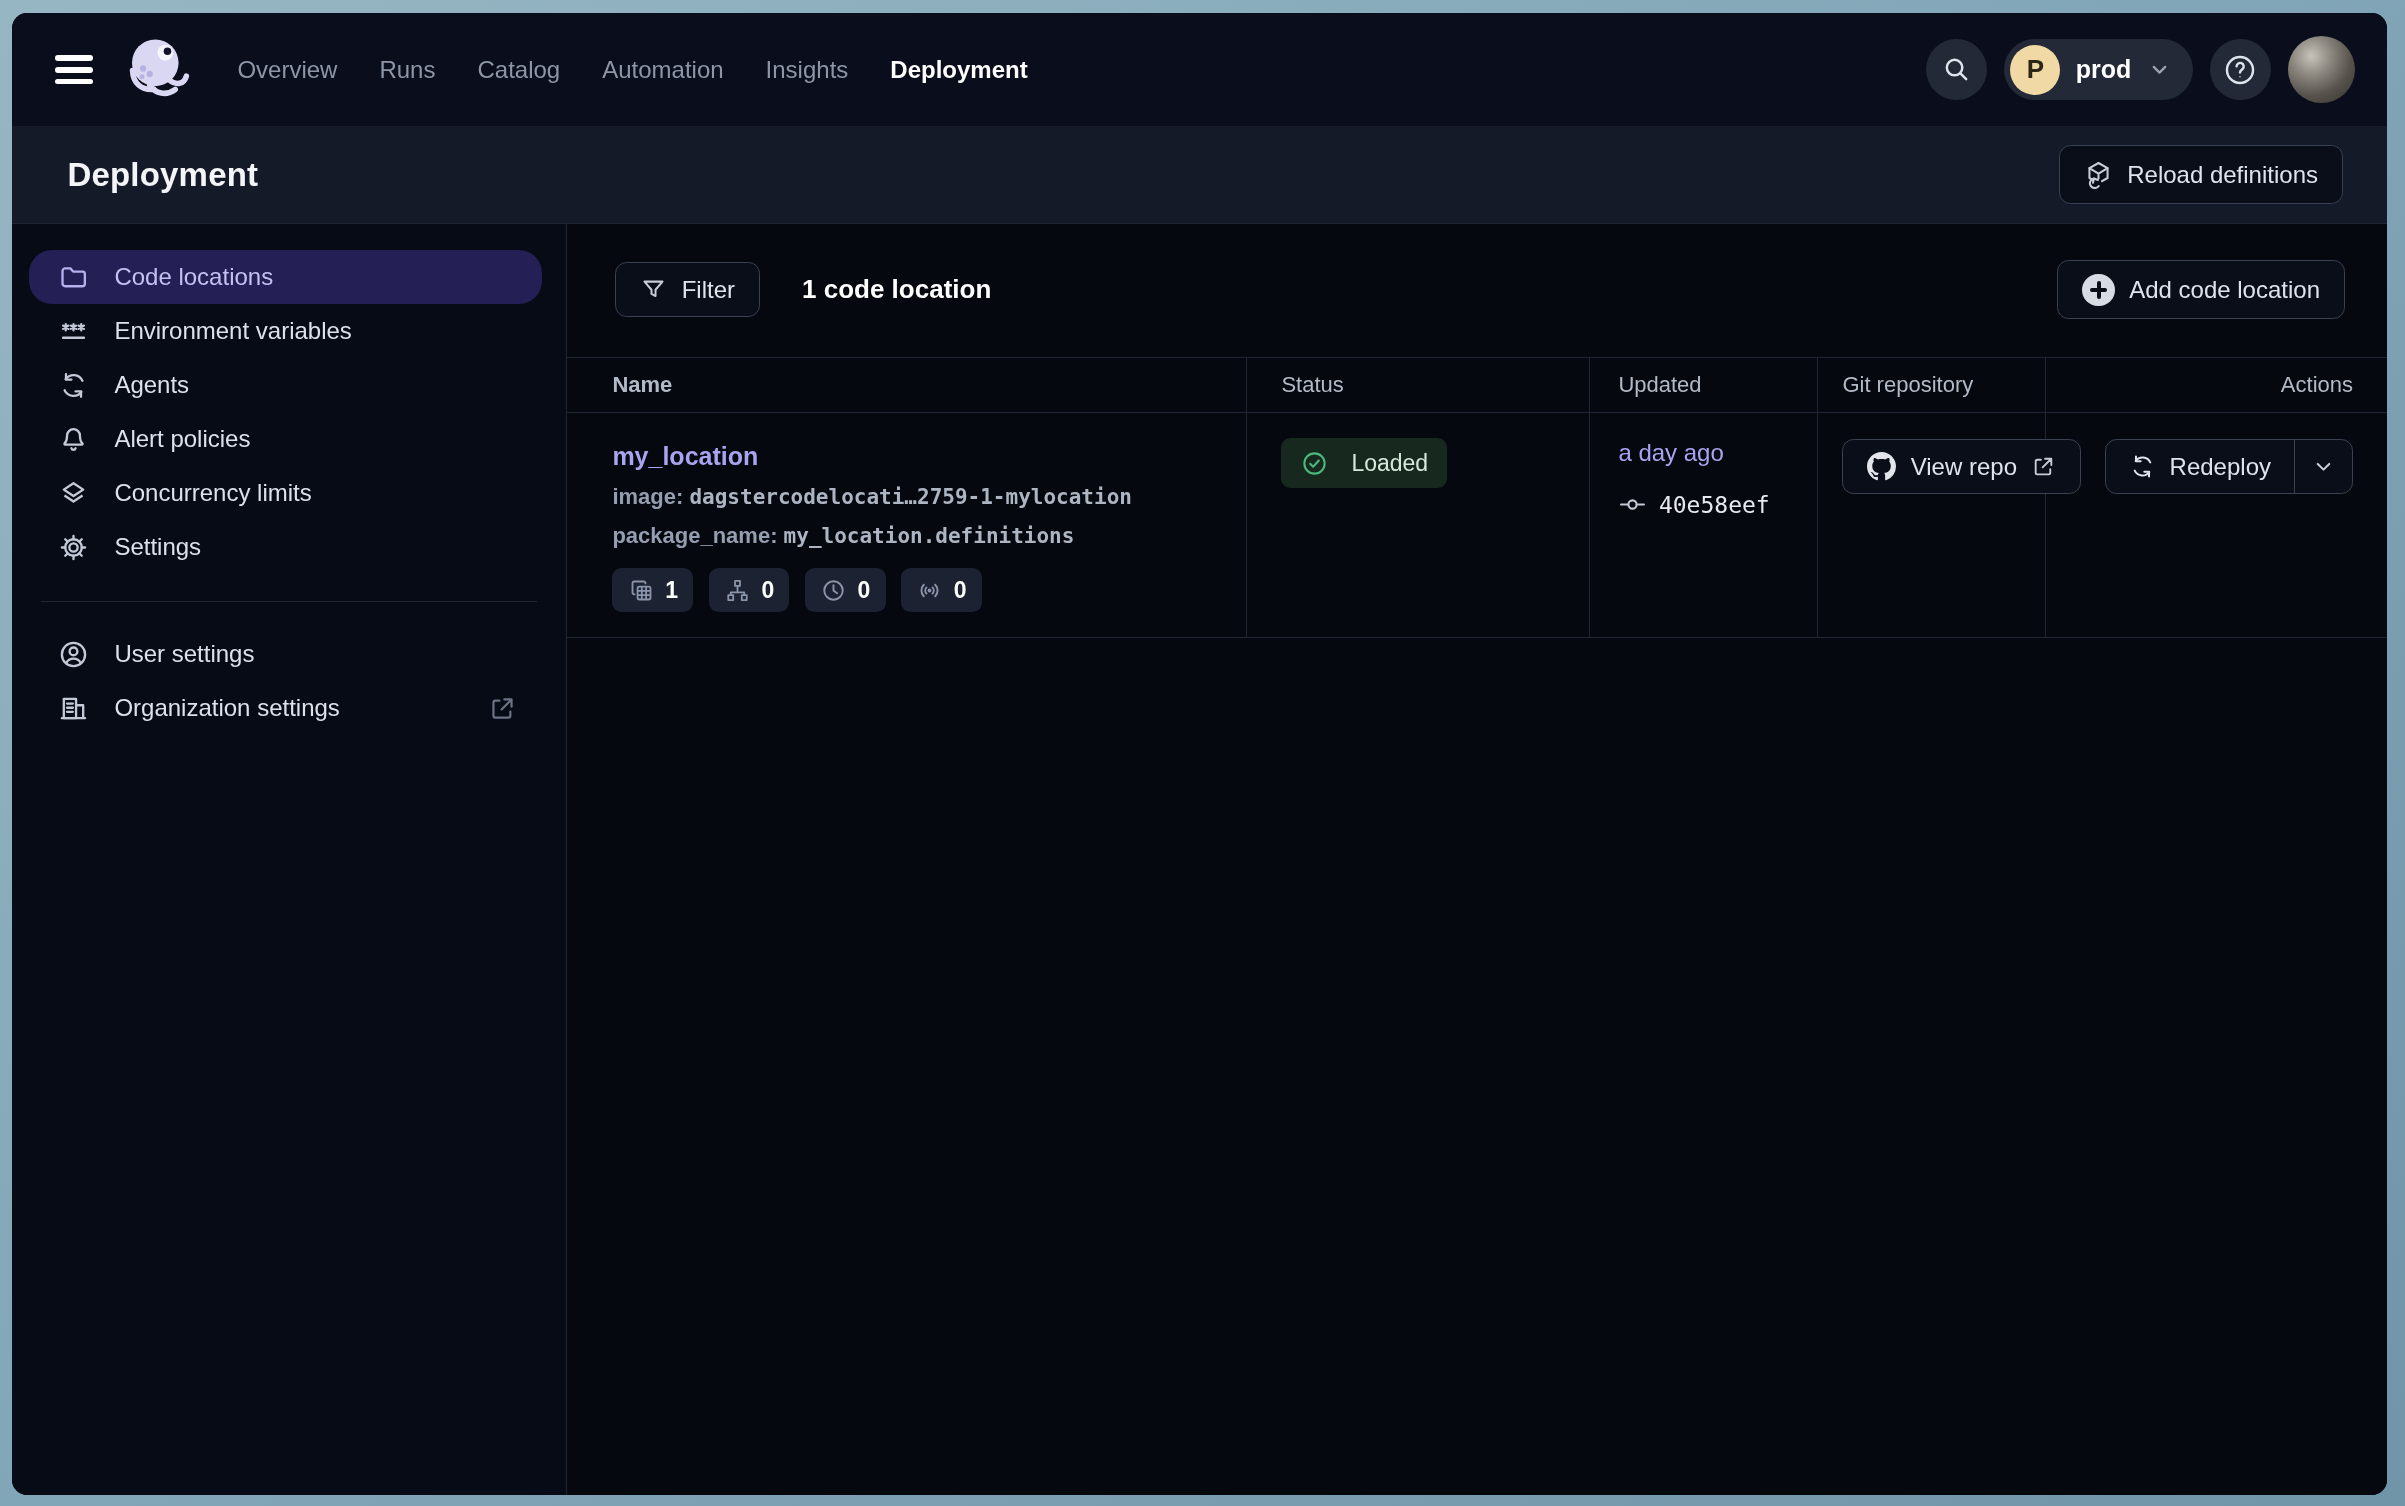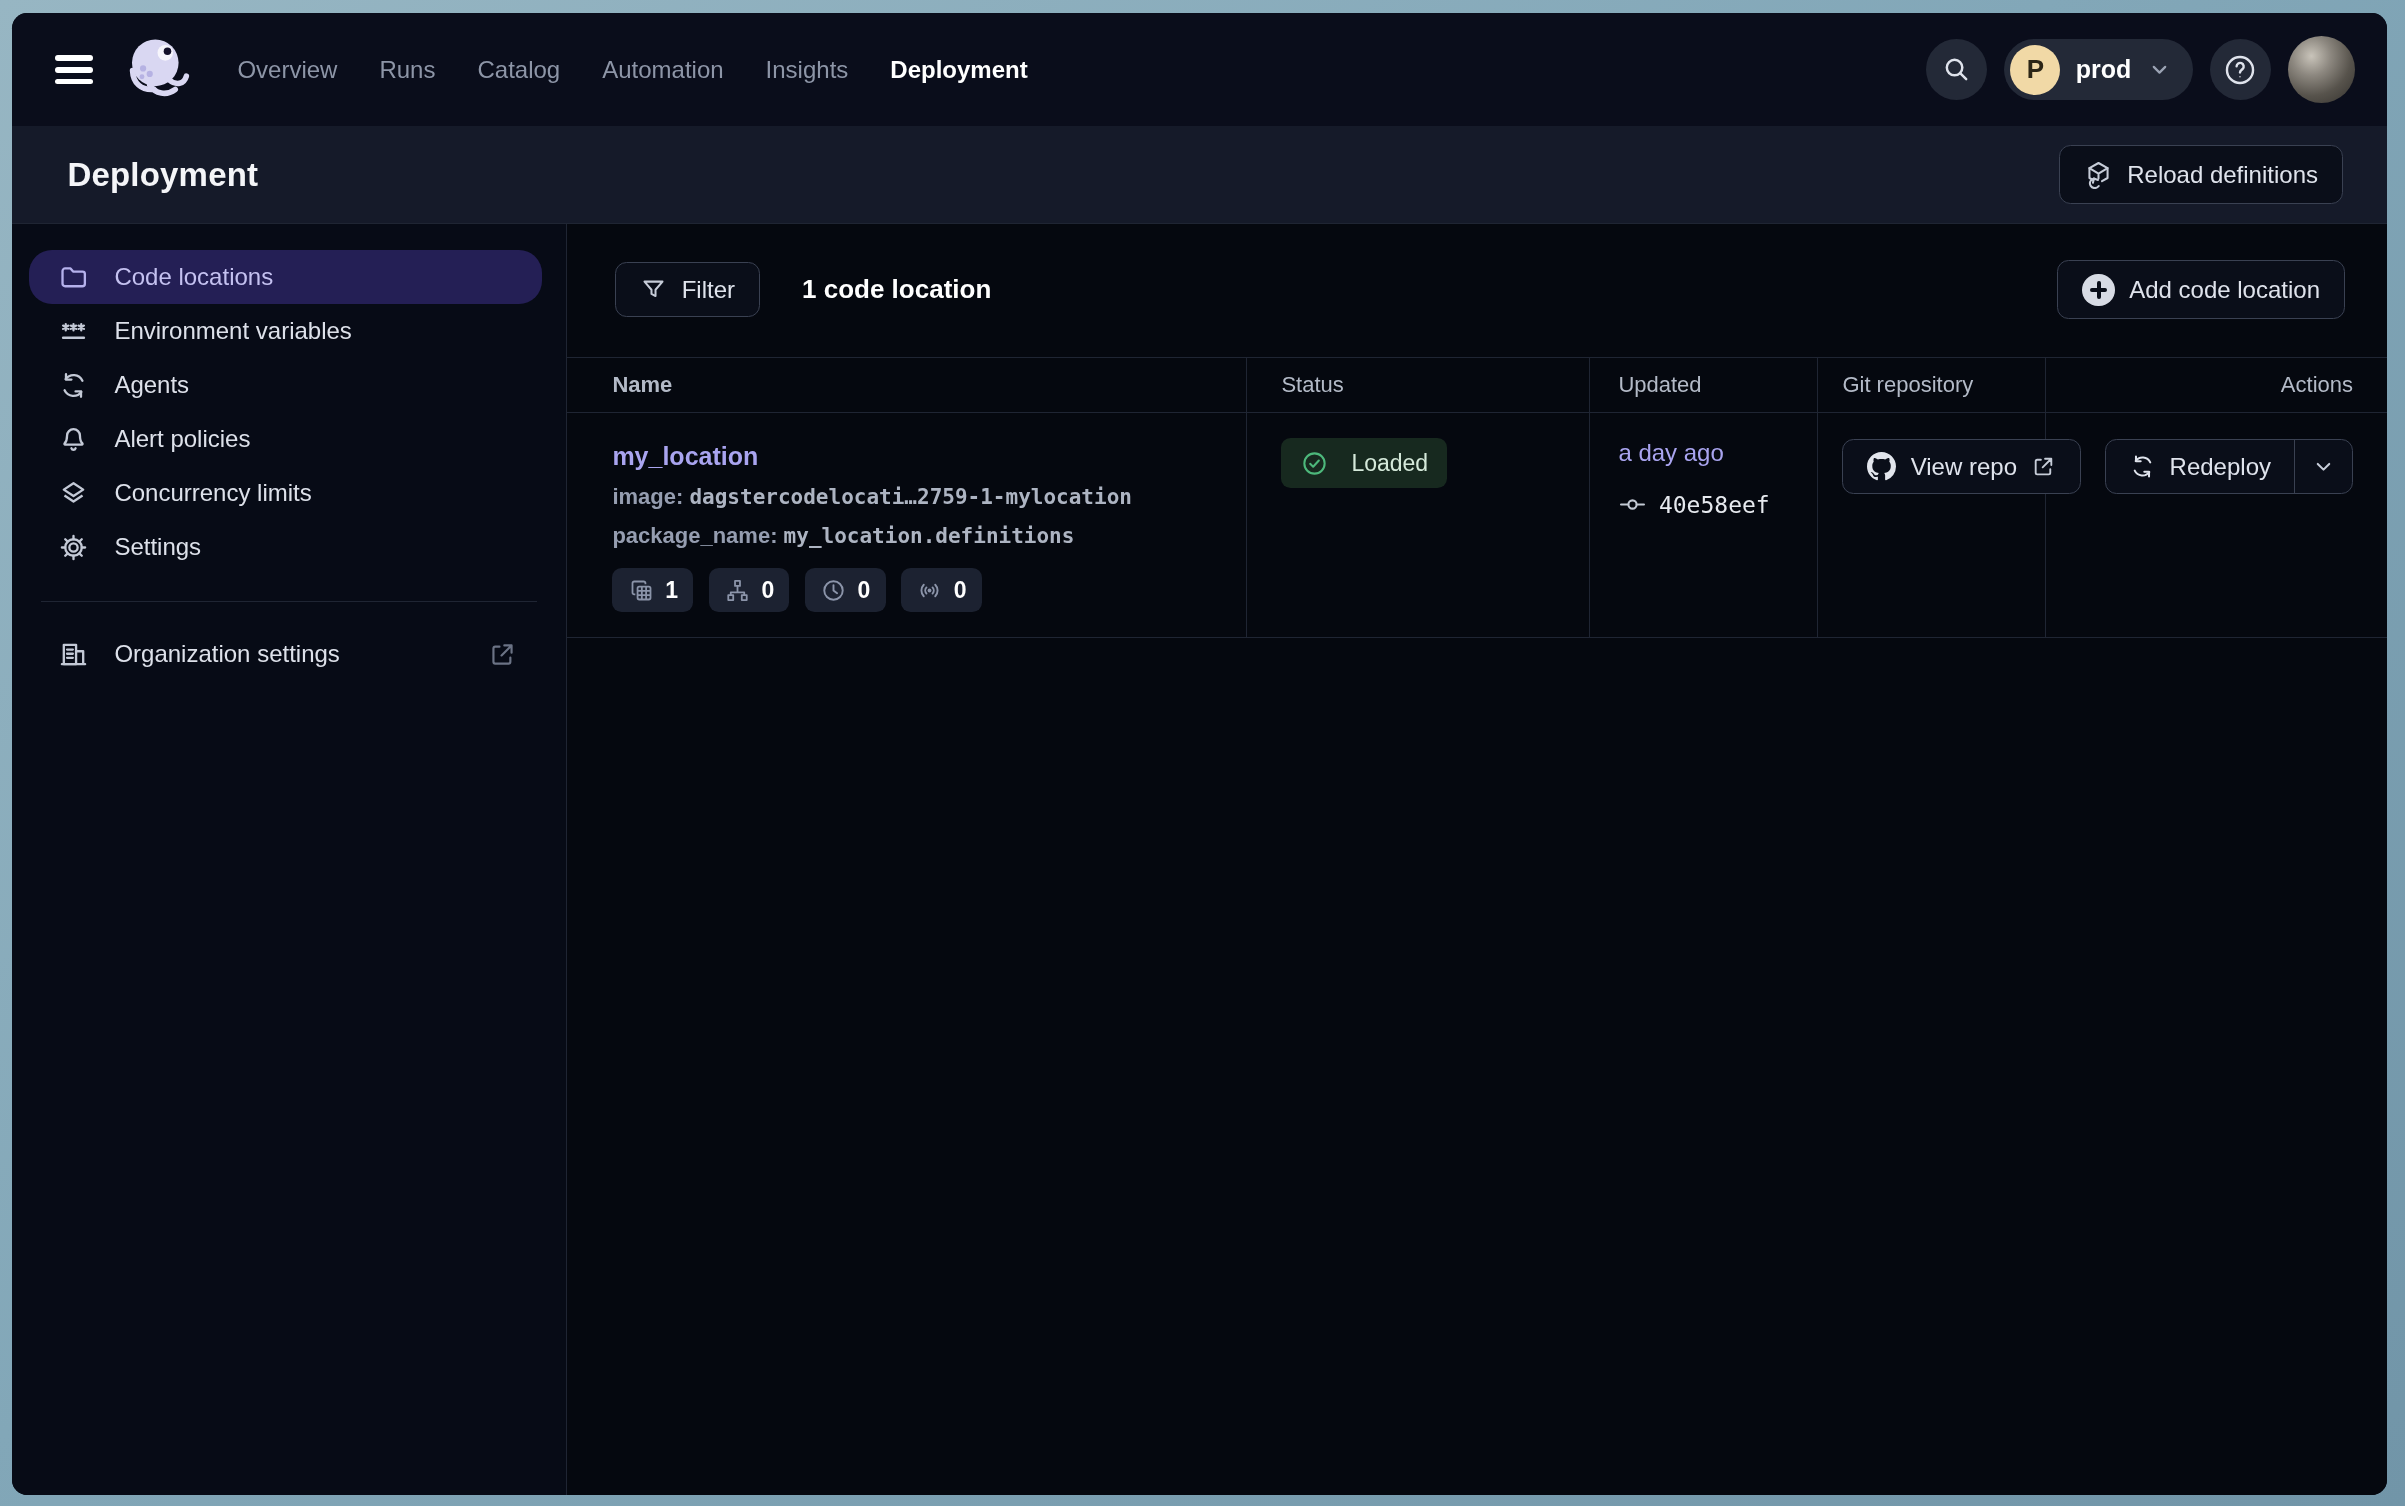--- a/index.html
+++ b/index.html
@@ -295,20 +295,30 @@
             <circle cx="12" cy="12" r="3.2"></circle>
             <circle cx="12" cy="12" r="6.4"></circle>
             <path d="M12 5.6V3M12 21v-2.6M18.4 12H21M3 12h2.6M16.5 7.5l1.9-1.9M5.6 18.4l1.9-1.9M16.5 16.5l1.9 1.9M5.6 5.6l1.9 1.9"></path>
           </svg>
         </span>
         <span>Settings</span>
       </div>
 
       <hr class="side-divider">
 
+      <div class="side-item">
+        <span class="sicon">
+          <svg viewBox="0 0 24 24" width="31" height="31" fill="none" stroke="currentColor" stroke-width="1.8" stroke-linecap="round">
+            <circle cx="12" cy="12" r="9"></circle>
+            <circle cx="12" cy="9.6" r="3"></circle>
+            <path d="M6.4 18.6a6.3 6.3 0 0111.2 0"></path>
+          </svg>
+        </span>
+        <span>User settings</span>
+      </div>
 
       <div class="side-item">
         <span class="sicon">
           <svg viewBox="0 0 24 24" width="31" height="31" fill="none" stroke="currentColor" stroke-width="1.8" stroke-linecap="round" stroke-linejoin="round">
             <rect x="4.5" y="4.5" width="9.5" height="15"></rect>
             <path d="M14 9.5h5.5V19.5M3 19.5h18"></path>
             <path d="M7 8.2h4.5M7 11.4h4.5M7 14.6h4.5"></path>
           </svg>
         </span>
         <span>Organization settings</span>

